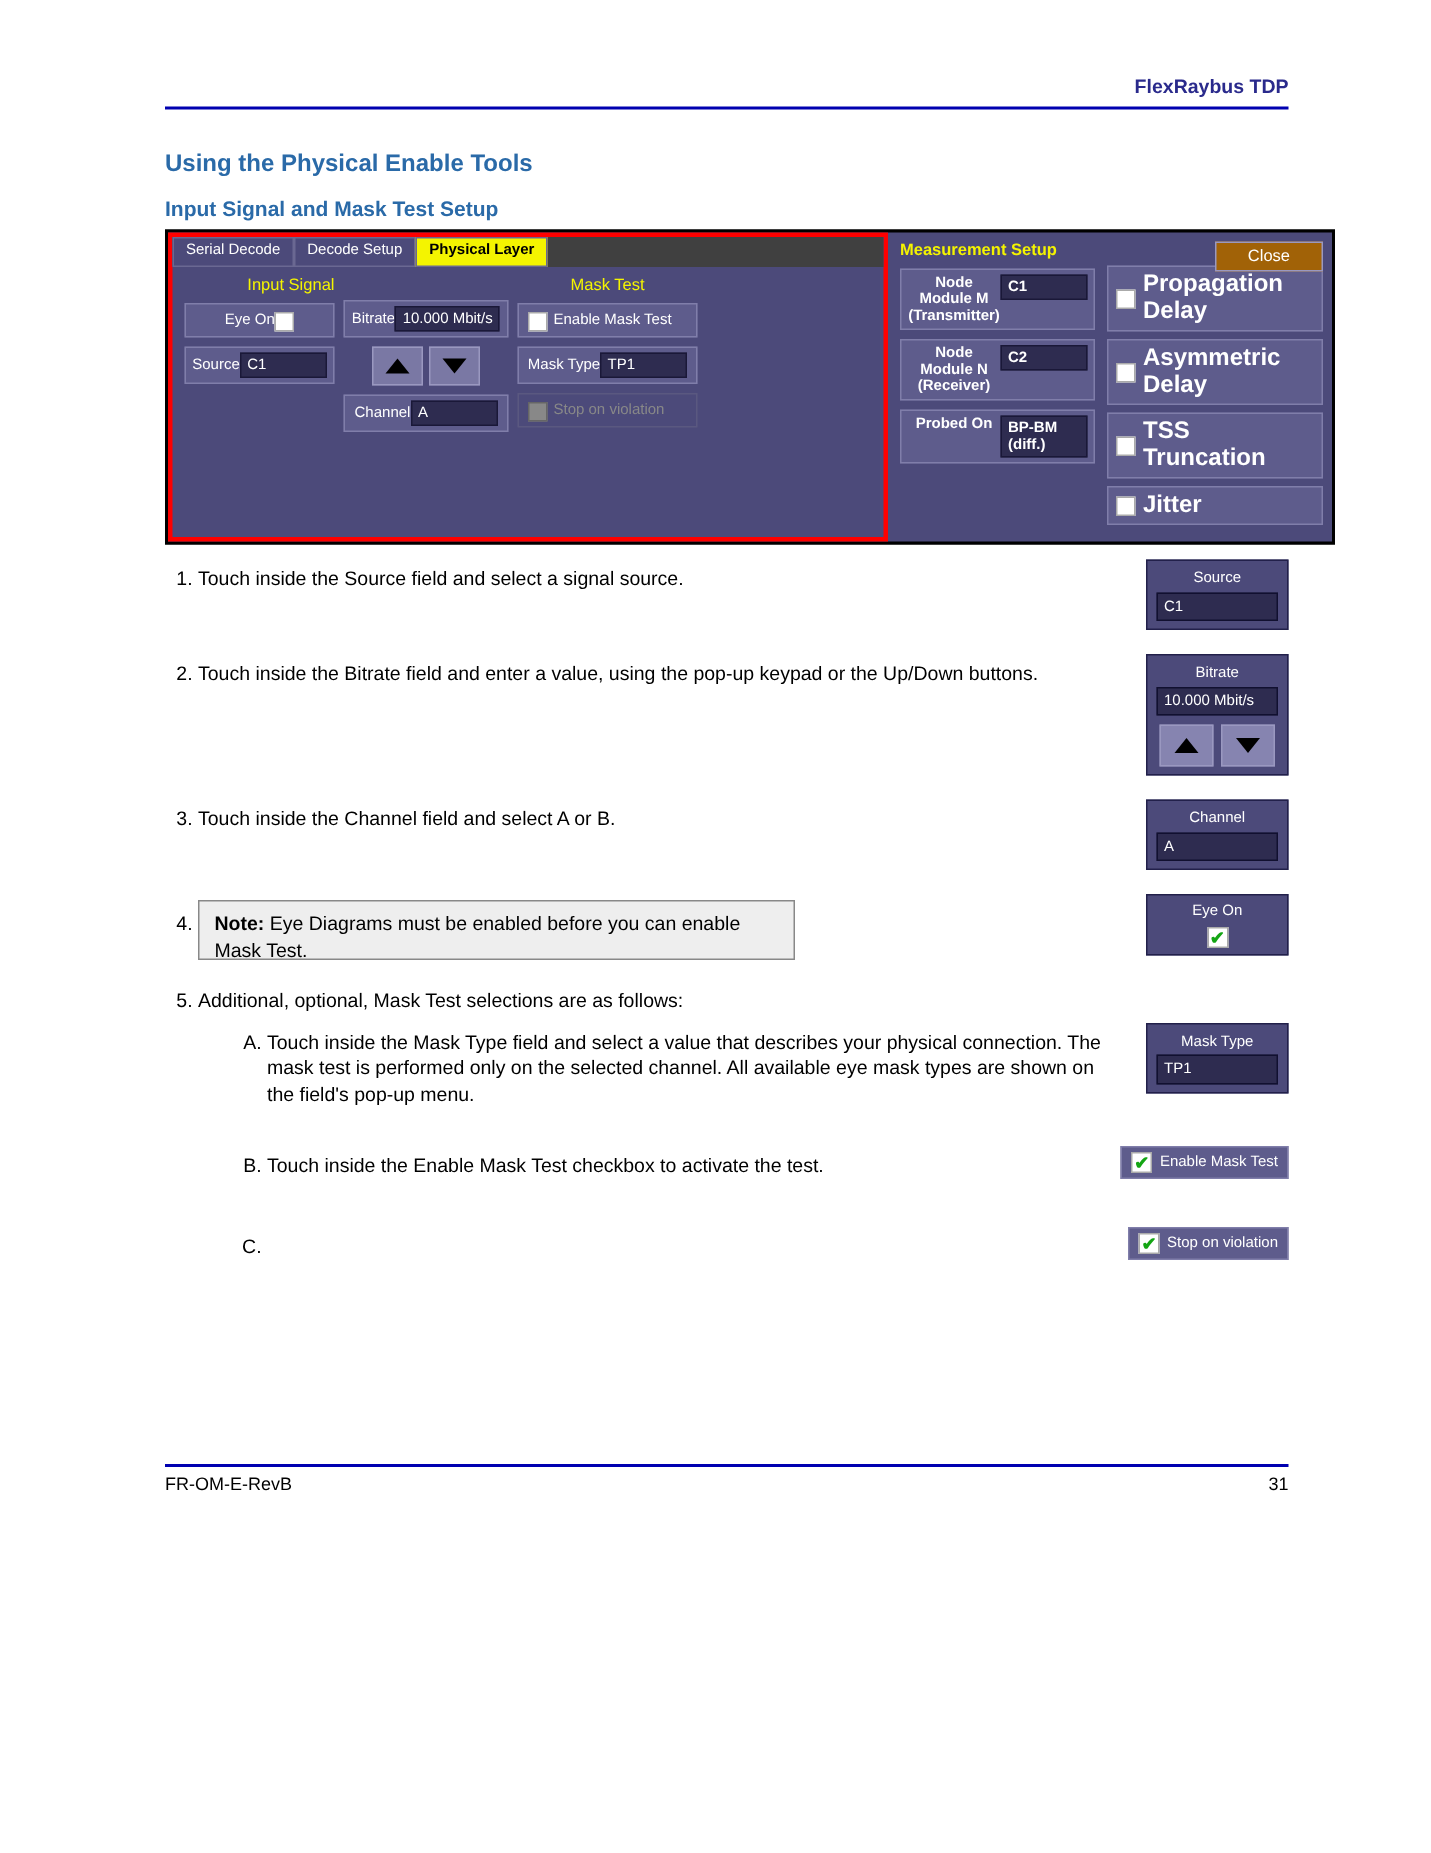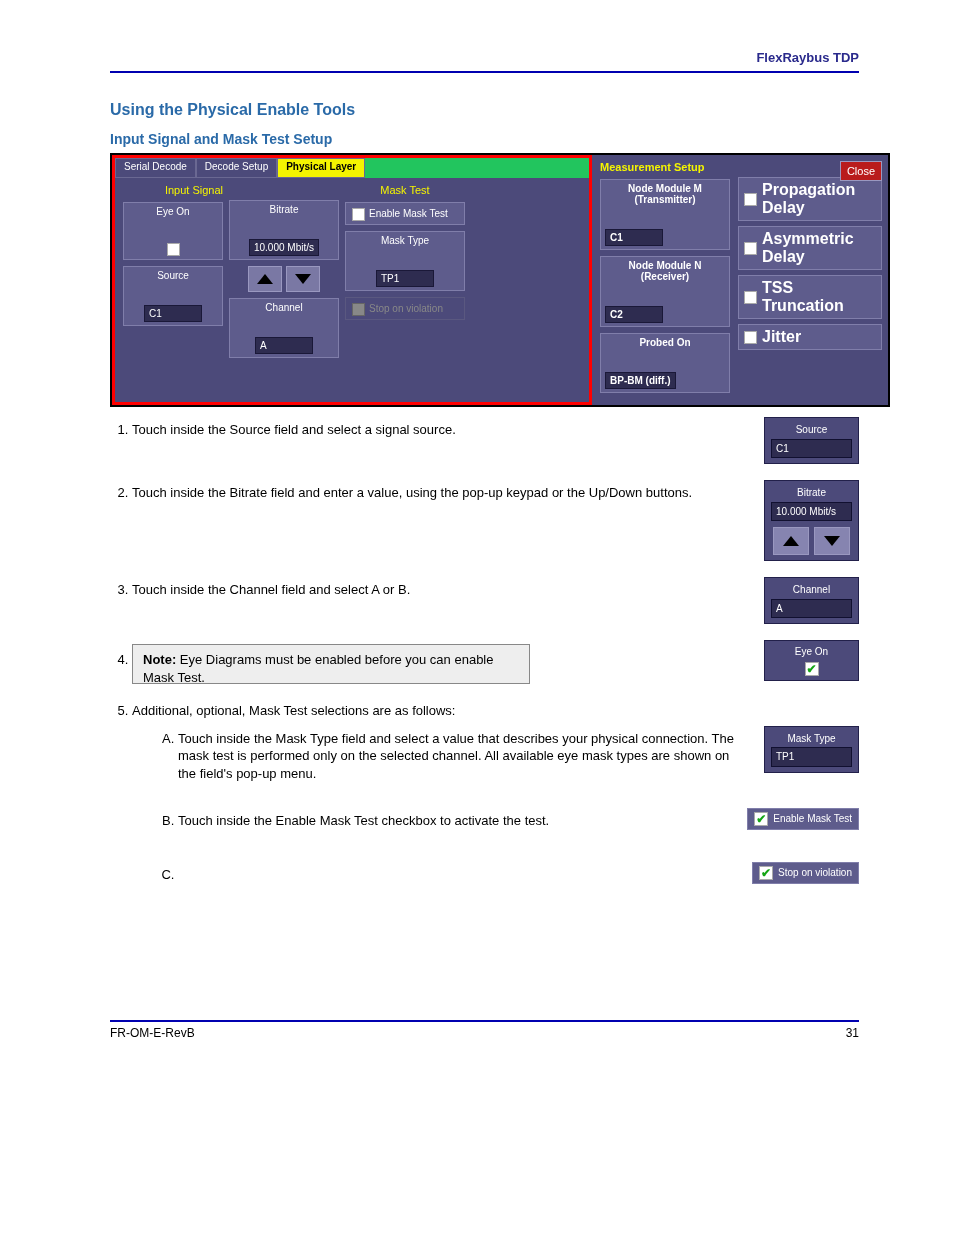--- a/index.html
+++ b/index.html
@@ -33,21 +33,21 @@
     border: 3px solid #ff0000;
     background: #4c4a7a;
   }
   .dialog-right {
     flex: 1;
     background: #4c4a7a;
     position: relative;
     padding: 6px 6px 6px 8px;
   }
 
-  .tabbar { display: flex; background: #22c55e; height: 20px; }
+  .tabbar { display: flex; background: #404040; height: 20px; }
   .tab {
     border: 1px solid #6a6892;
     background: #4c4a7a;
     color: #fff;
     padding: 2px 8px;
     font-size: 10px;
     margin-right: 0;
   }
   .tab.active {
     background: #f4f400;
@@ -63,31 +63,30 @@
   .col { flex: 1; }
   .group-title {
     color: #f4f400;
     font-size: 11px;
     margin-bottom: 6px;
     text-align: center;
   }
 
   .panel-btn {
     display: flex;
-    flex-direction: column;
+    flex-direction: row;
     align-items: center;
     justify-content: center;
     background: #5e5c8c;
     border: 1px solid #807eaa;
     font-size: 10px;
     color: #fff;
     padding: 3px 4px;
     min-width: 70px;
     margin-bottom: 6px;
-    gap: 24px;
   }
   .panel-btn .lbl { line-height: 11px; text-align: center; }
   .panel-btn .val-box {
     background: #2e2c50;
     border: 1px solid #1a1838;
     color: #fff;
     font-size: 10px;
     padding: 2px 4px;
     min-width: 58px;
     text-align: left;
@@ -114,22 +113,22 @@
     width: 34px; height: 26px;
     background:#7a78a4; border:1px solid #9a98c0;
     display:flex; align-items:center; justify-content:center;
   }
   .arrow-btn.down { }
   .tri-up { width:0;height:0;border-left:8px solid transparent;border-right:8px solid transparent;border-bottom:10px solid #000; }
   .tri-down { width:0;height:0;border-left:8px solid transparent;border-right:8px solid transparent;border-top:10px solid #000; }
 
   .close-btn {
     position:absolute; top:6px; right:6px;
-    background:#b91c1c; border:1px solid #9a98c0;
-    color:#fff; font-size:11px; padding:3px 6px;
+    background:#a16207; border:1px solid #9a98c0;
+    color:#fff; font-size:11px; padding:3px 21px;
   }
 
   
   ol.steps { list-style: decimal; margin: 8px 0 0 22px; }
   ol.steps > li { margin-bottom: 14px; line-height: 1.35; }
   ol.steps > li .thumb {
     float: right;
     margin: -4px 0 6px 16px;
   }
   .thumb-box {

